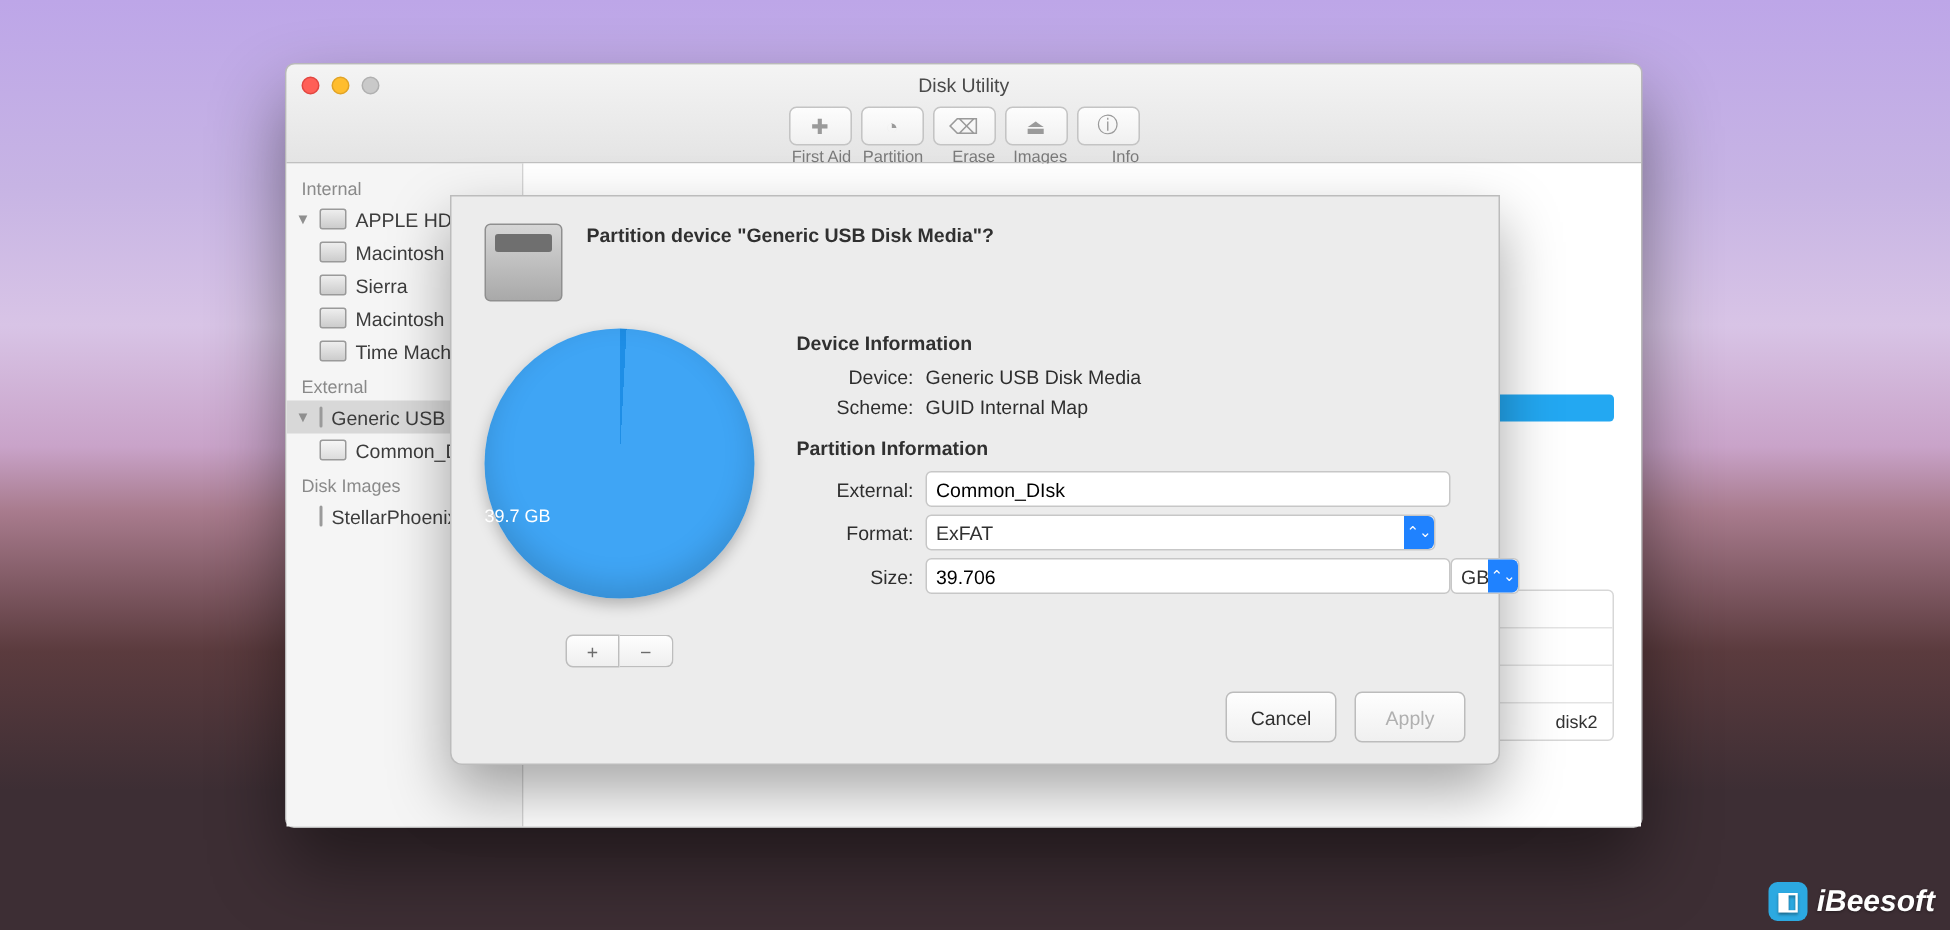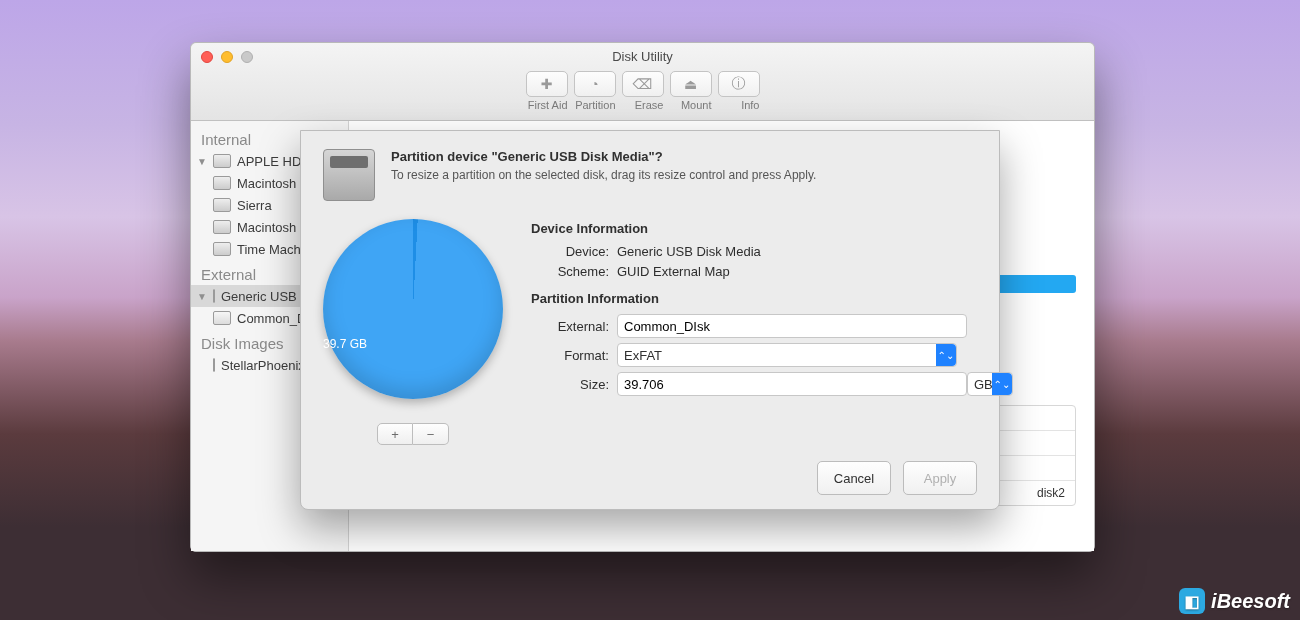--- a/index.html
+++ b/index.html
@@ -19,21 +19,21 @@
   }
 
   
   .window {
     position:absolute; left:190px; top:42px; width:905px; height:510px;
     background:#ececec; border:1px solid #b9b9b9; border-radius:6px;
     box-shadow:0 25px 50px rgba(0,0,0,.45);
     display:flex; flex-direction:column;
   }
   .titlebar{
-    height:78px; border-bottom:1px solid #c0c0c0;
+    height:66px; border-bottom:1px solid #c0c0c0;
     background:linear-gradient(#f4f4f4,#e4e4e4);
     border-radius:6px 6px 0 0; position:relative;
   }
   .traffic{position:absolute;left:10px;top:8px;display:flex;gap:8px;}
   .tl{width:12px;height:12px;border-radius:50%;}
   .tl.red{background:#ff5f57;border:1px solid #e24640;}
   .tl.yel{background:#ffbd2e;border:1px solid #e1a326;}
   .tl.grn{background:#c9c9c9;border:1px solid #b0b0b0;}
   .win-title{position:absolute;top:6px;left:0;right:0;text-align:center;font-size:13px;color:#4a4a4a;}
   .toolbar{
@@ -48,21 +48,21 @@
     position:absolute;top:56px;left:0;right:0;display:flex;justify-content:center;gap:6px;
     font-size:11px;color:#7a7a7a;
   }
   .toolbar-labels span{width:42px;text-align:right;}
 
   .body{flex:1;display:flex;min-height:0;}
   .sidebar{
     width:158px;background:#f5f5f5;border-right:1px solid #d4d4d4;
     padding-top:4px;font-size:13px;color:#3c3c3c;overflow:hidden;
   }
-  .side-section{padding:6px 10px 2px 10px;color:#8a8a8a;font-size:15px;}
+  .side-section{padding:6px 10px 2px 10px;color:#8a8a8a;font-size:12px;}
   .side-item{
     display:flex;align-items:center;gap:6px;padding:2px 6px 2px 22px;height:22px;white-space:nowrap;
   }
   .side-item.parent{padding-left:6px;}
   .side-item.selected{background:#d8d8d8;}
   .disc{color:#8f8f8f;font-size:10px;width:10px;text-align:center;}
   .hd-ico{width:18px;height:14px;border:1px solid #9a9a9a;border-radius:2px;background:linear-gradient(#eee,#ccc);display:inline-block;}
   .hd-ico.ext{background:linear-gradient(#f6f6f6,#dcdcdc);}
   .hd-ico.img{background:linear-gradient(#fff,#e9e9e9);}
 
@@ -160,21 +160,21 @@
           <span>⏏</span>
         </div>
       <div class="tbtn">
           <span>ⓘ</span>
         </div>
     </div>
     <div class="toolbar-labels">
       <span>First Aid</span>
       <span>Partition</span>
       <span>Erase</span>
-      <span>Mount</span>
+      <span>Images</span>
       <span>Info</span>
     </div>
   </div>
 
   <div class="body">
     <div class="sidebar">
 
       <div class="side-section">Internal</div>
       <div class="side-item parent">
         <span class="disc">▼</span>
@@ -240,21 +240,20 @@
       </div>
     </div>
   </div>
 </div>
 
 <div class="sheet">
   <div class="sheet-head">
     <div class="drive-icon"></div>
     <div>
       <div class="sheet-title">Partition device "Generic USB Disk Media"?</div>
-      <div class="sheet-sub">To resize a partition on the selected disk, drag its resize control and press Apply.</div>
     </div>
   </div>
 
   <div class="sheet-body">
     <div class="pie-wrap">
       <div class="pie">
         <span>39.7 GB</span>
       </div>
       <div class="plusminus">
         <div class="pm">+</div>
@@ -263,21 +262,21 @@
     </div>
 
     <div class="fields">
       <div class="sect">Device Information</div>
       <div class="kv">
         <div class="k">Device:</div>
         <div class="v">Generic USB Disk Media</div>
       </div>
       <div class="kv">
         <div class="k">Scheme:</div>
-        <div class="v">GUID External Map</div>
+        <div class="v">GUID Internal Map</div>
       </div>
 
       <div class="sect" style="margin-top:12px">Partition Information</div>
       <div class="kv">
         <div class="k">External:</div>
         <input class="txt" value="Common_DIsk" style="">
       </div>
       <div class="kv">
         <div class="k">Format:</div>
         <div class="sel">

